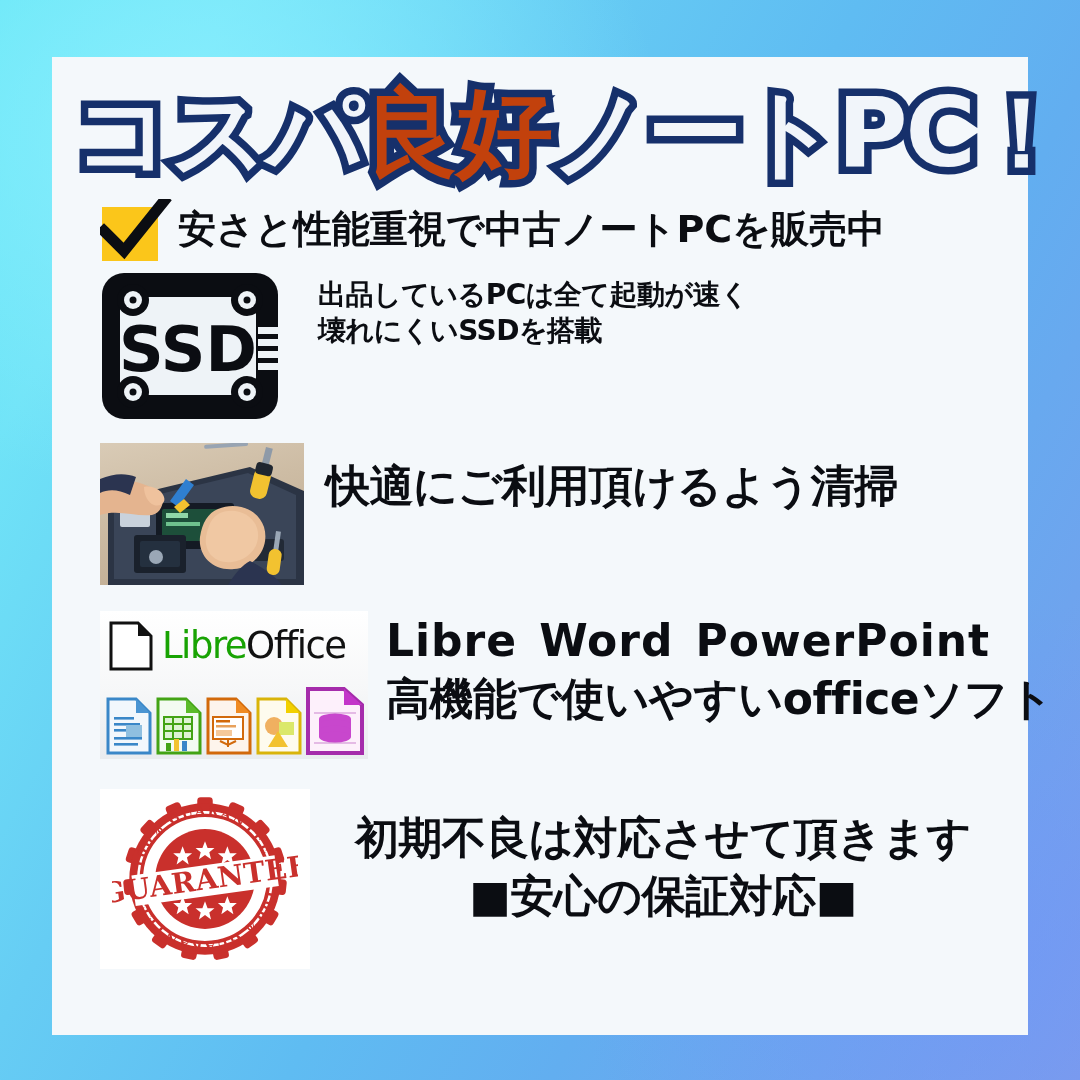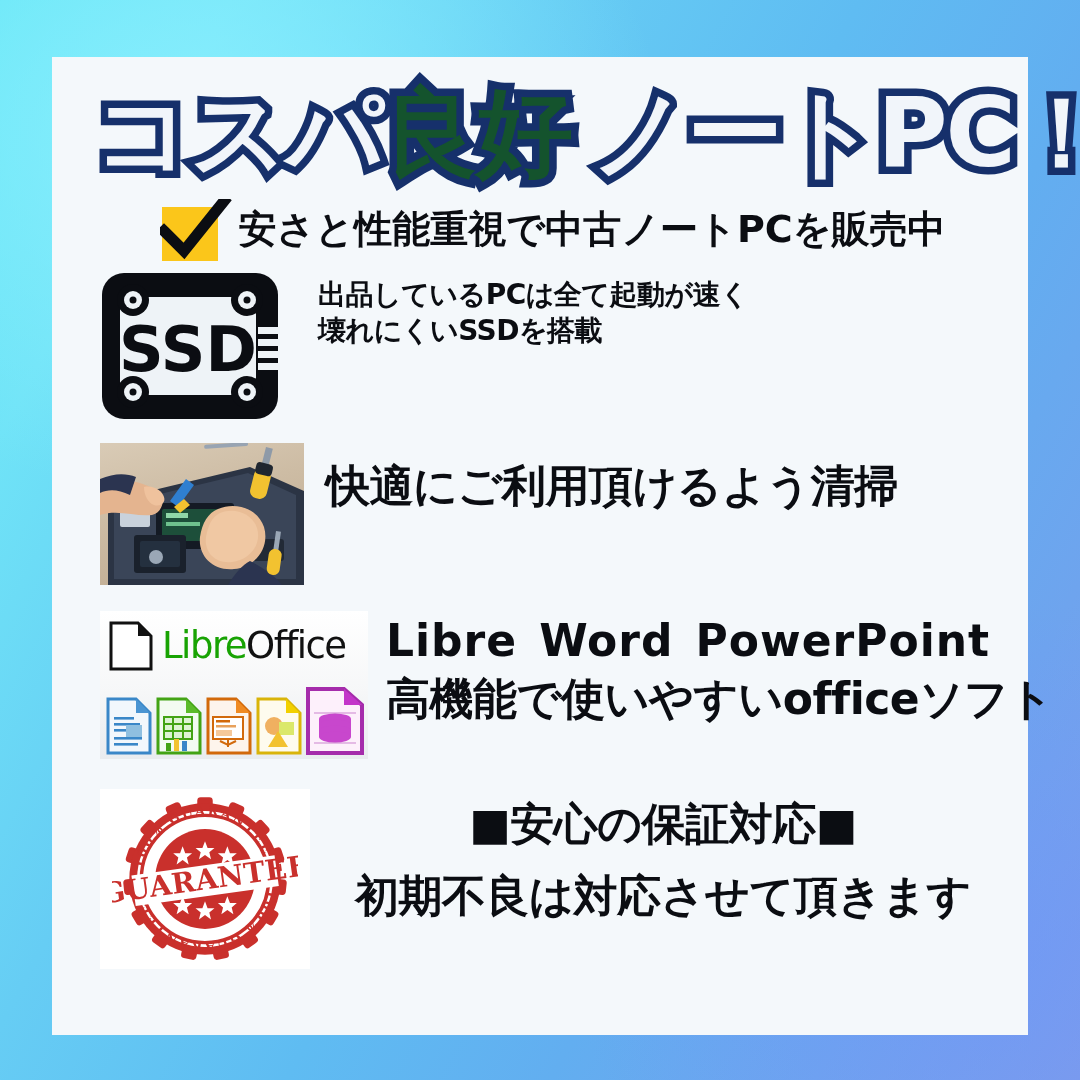--- a/index.html
+++ b/index.html
@@ -47,29 +47,28 @@
     font-family: "DejaVu Sans", sans-serif;
     font-weight: bold;
     font-size: 96px;
     line-height: 1.02;
     letter-spacing: -2px;
     white-space: nowrap;
     margin: 2px 0 6px 0;
     -webkit-text-stroke: 15px #16306b;
     paint-order: stroke fill;
   }
-  .title .w { color: #f1f5fa; margin-left: 20px; }
-  .title .y { color: #14532d; }
+  .title .w { color: #f1f5fa; }
+  .title .y { color: #c2410c; }
 
   
   .checkrow {
     display: flex;
     align-items: center;
     margin: 10px 0 4px 26px;
-    justify-content: center;
   }
   .checkbox-icon {
     position: relative;
     width: 72px;
     height: 62px;
     flex: 0 0 auto;
     margin-right: 6px;
   }
   .checkbox-icon .sq {
     position: absolute;
@@ -408,19 +407,19 @@
             </g>
 
             <g transform="rotate(-8 100 101)">
               <rect x="16" y="84" width="168" height="36" fill="#ffffff"></rect>
               <text x="100" y="112" font-family="DejaVu Serif, serif" font-size="33" font-weight="bold" fill="#c9302c" text-anchor="middle" letter-spacing="0.5">GUARANTEE</text>
             </g>
           </svg>
         </div>
       </div>
       <div class="txt center-txt" style="padding-top:6px;padding-left:10px;">
+        <div class="line-ja t42" style="margin-top:14px;">初期不良は対応させて頂きます</div>
         <div class="line-ja t42">■安心の保証対応■</div>
-        <div class="line-ja t42" style="margin-top:14px;">初期不良は対応させて頂きます</div>
       </div>
     </div>
 
   </div>
 </div>
 
 </body></html>

